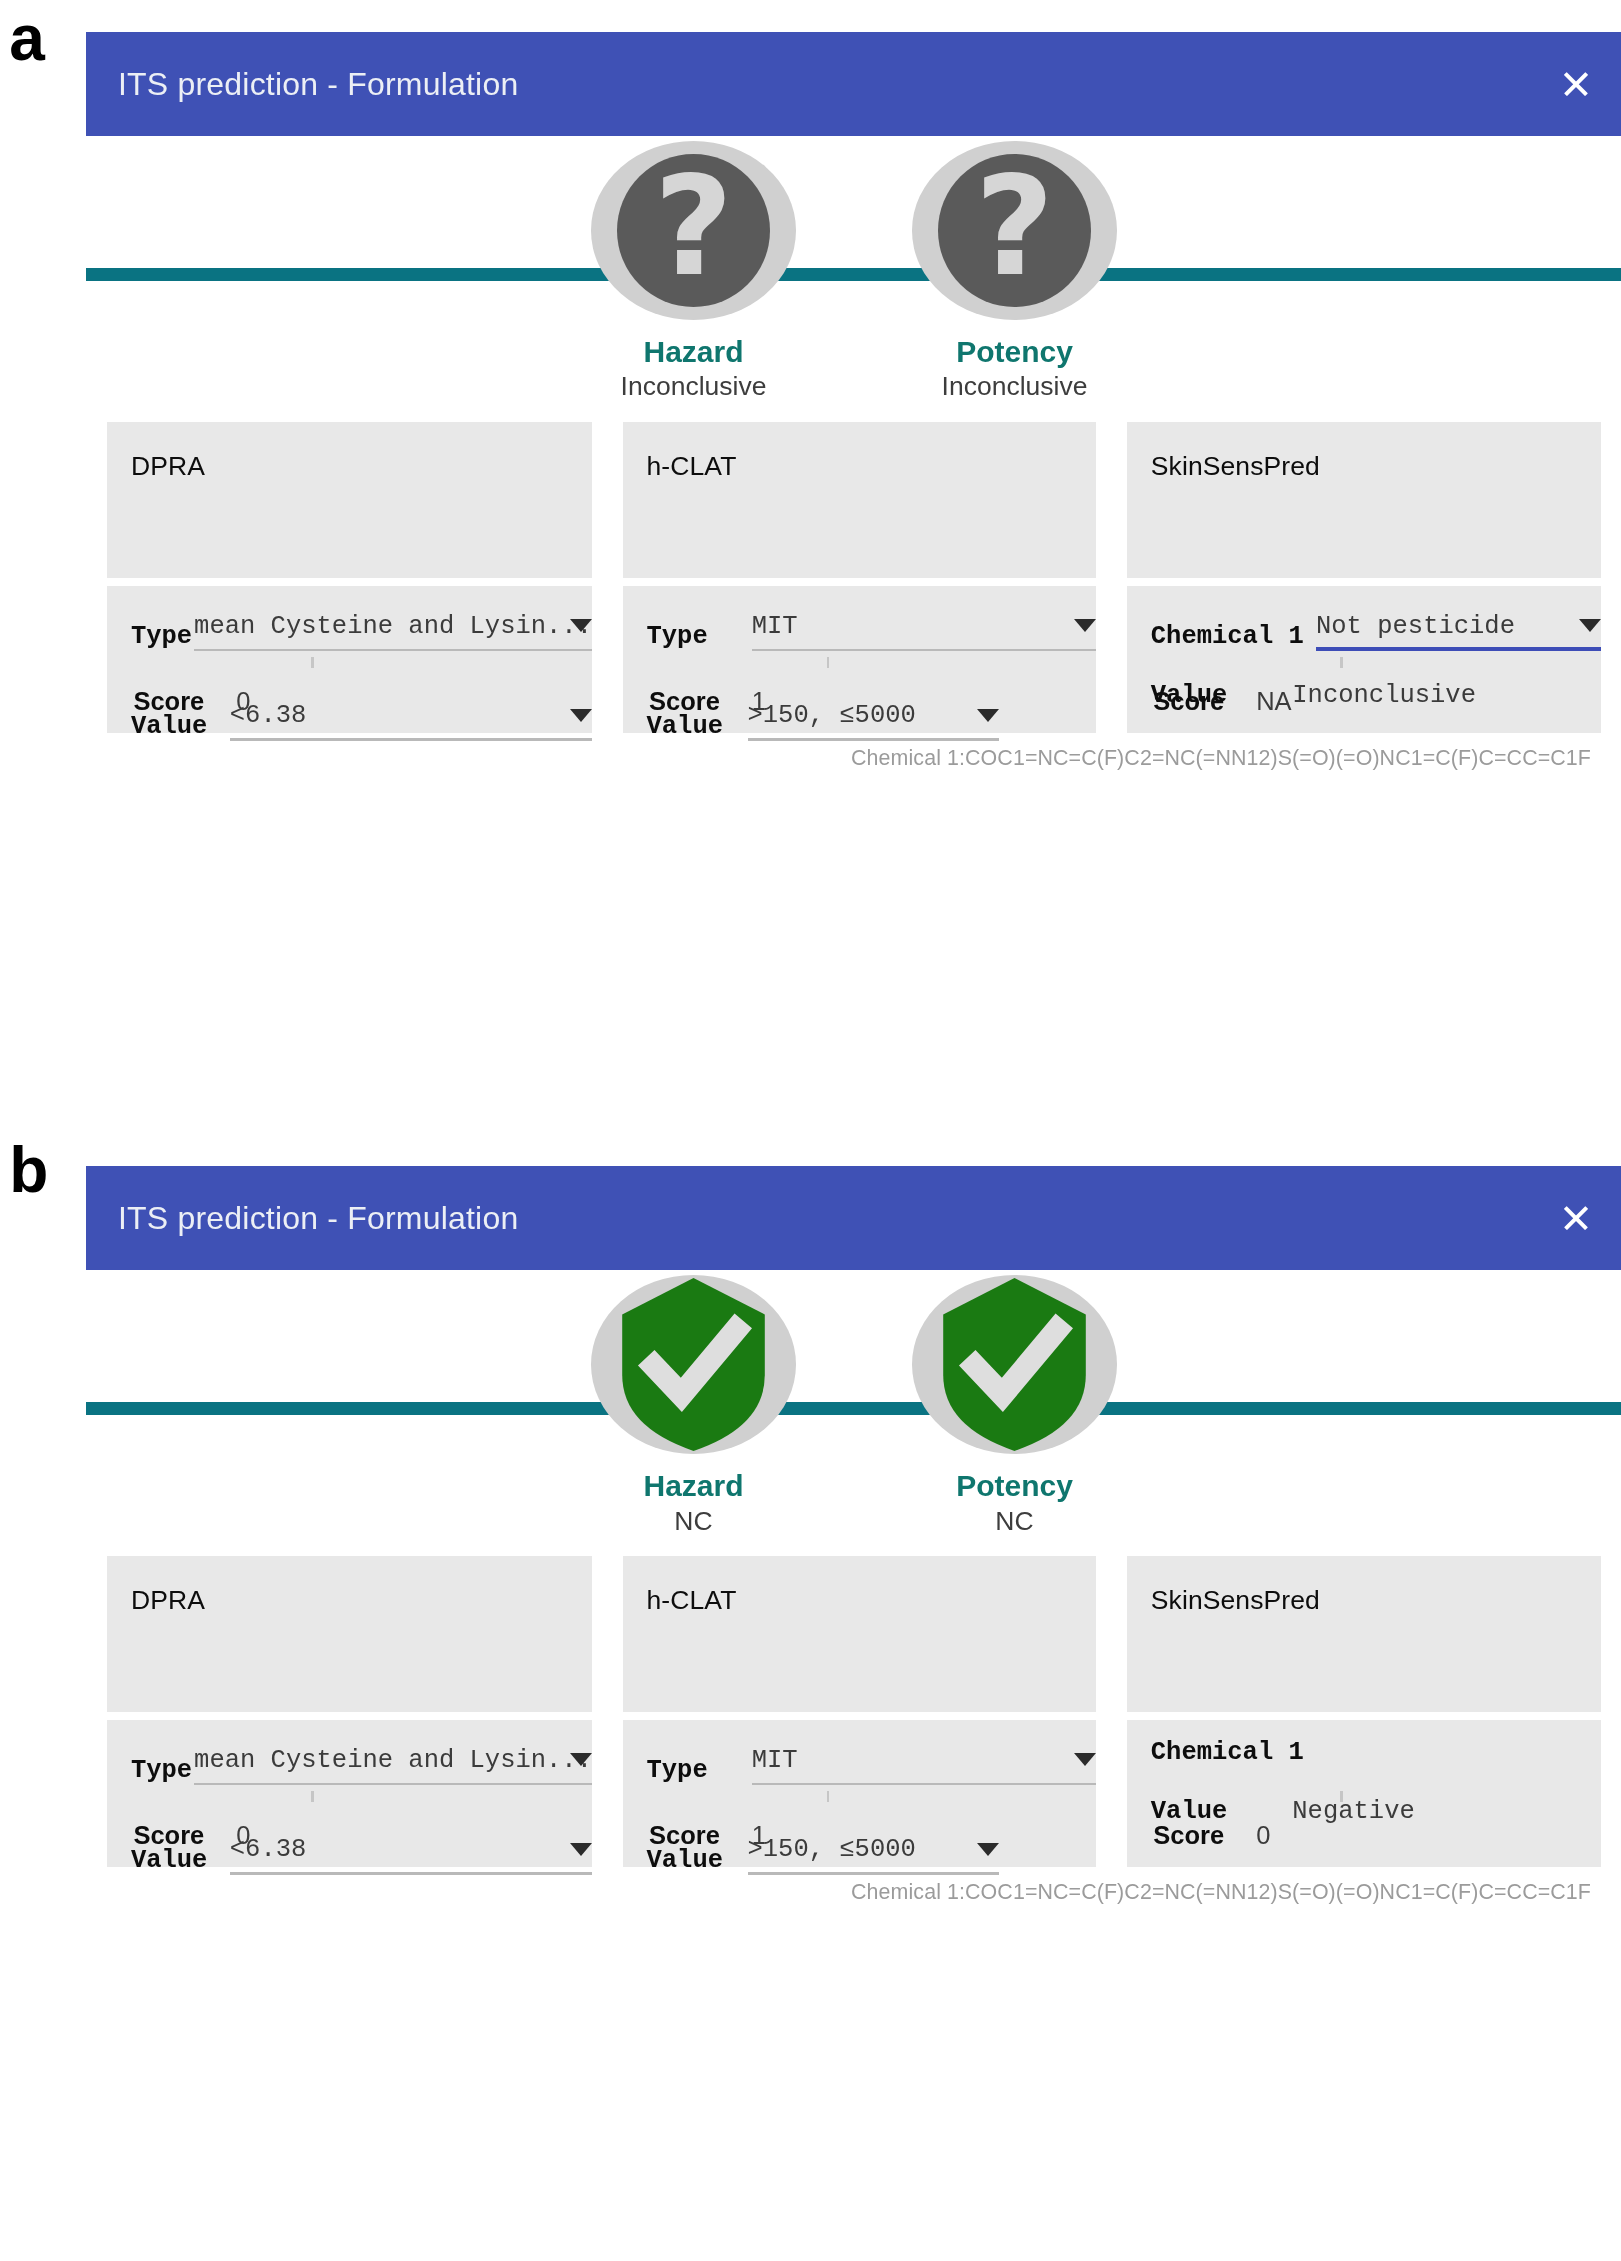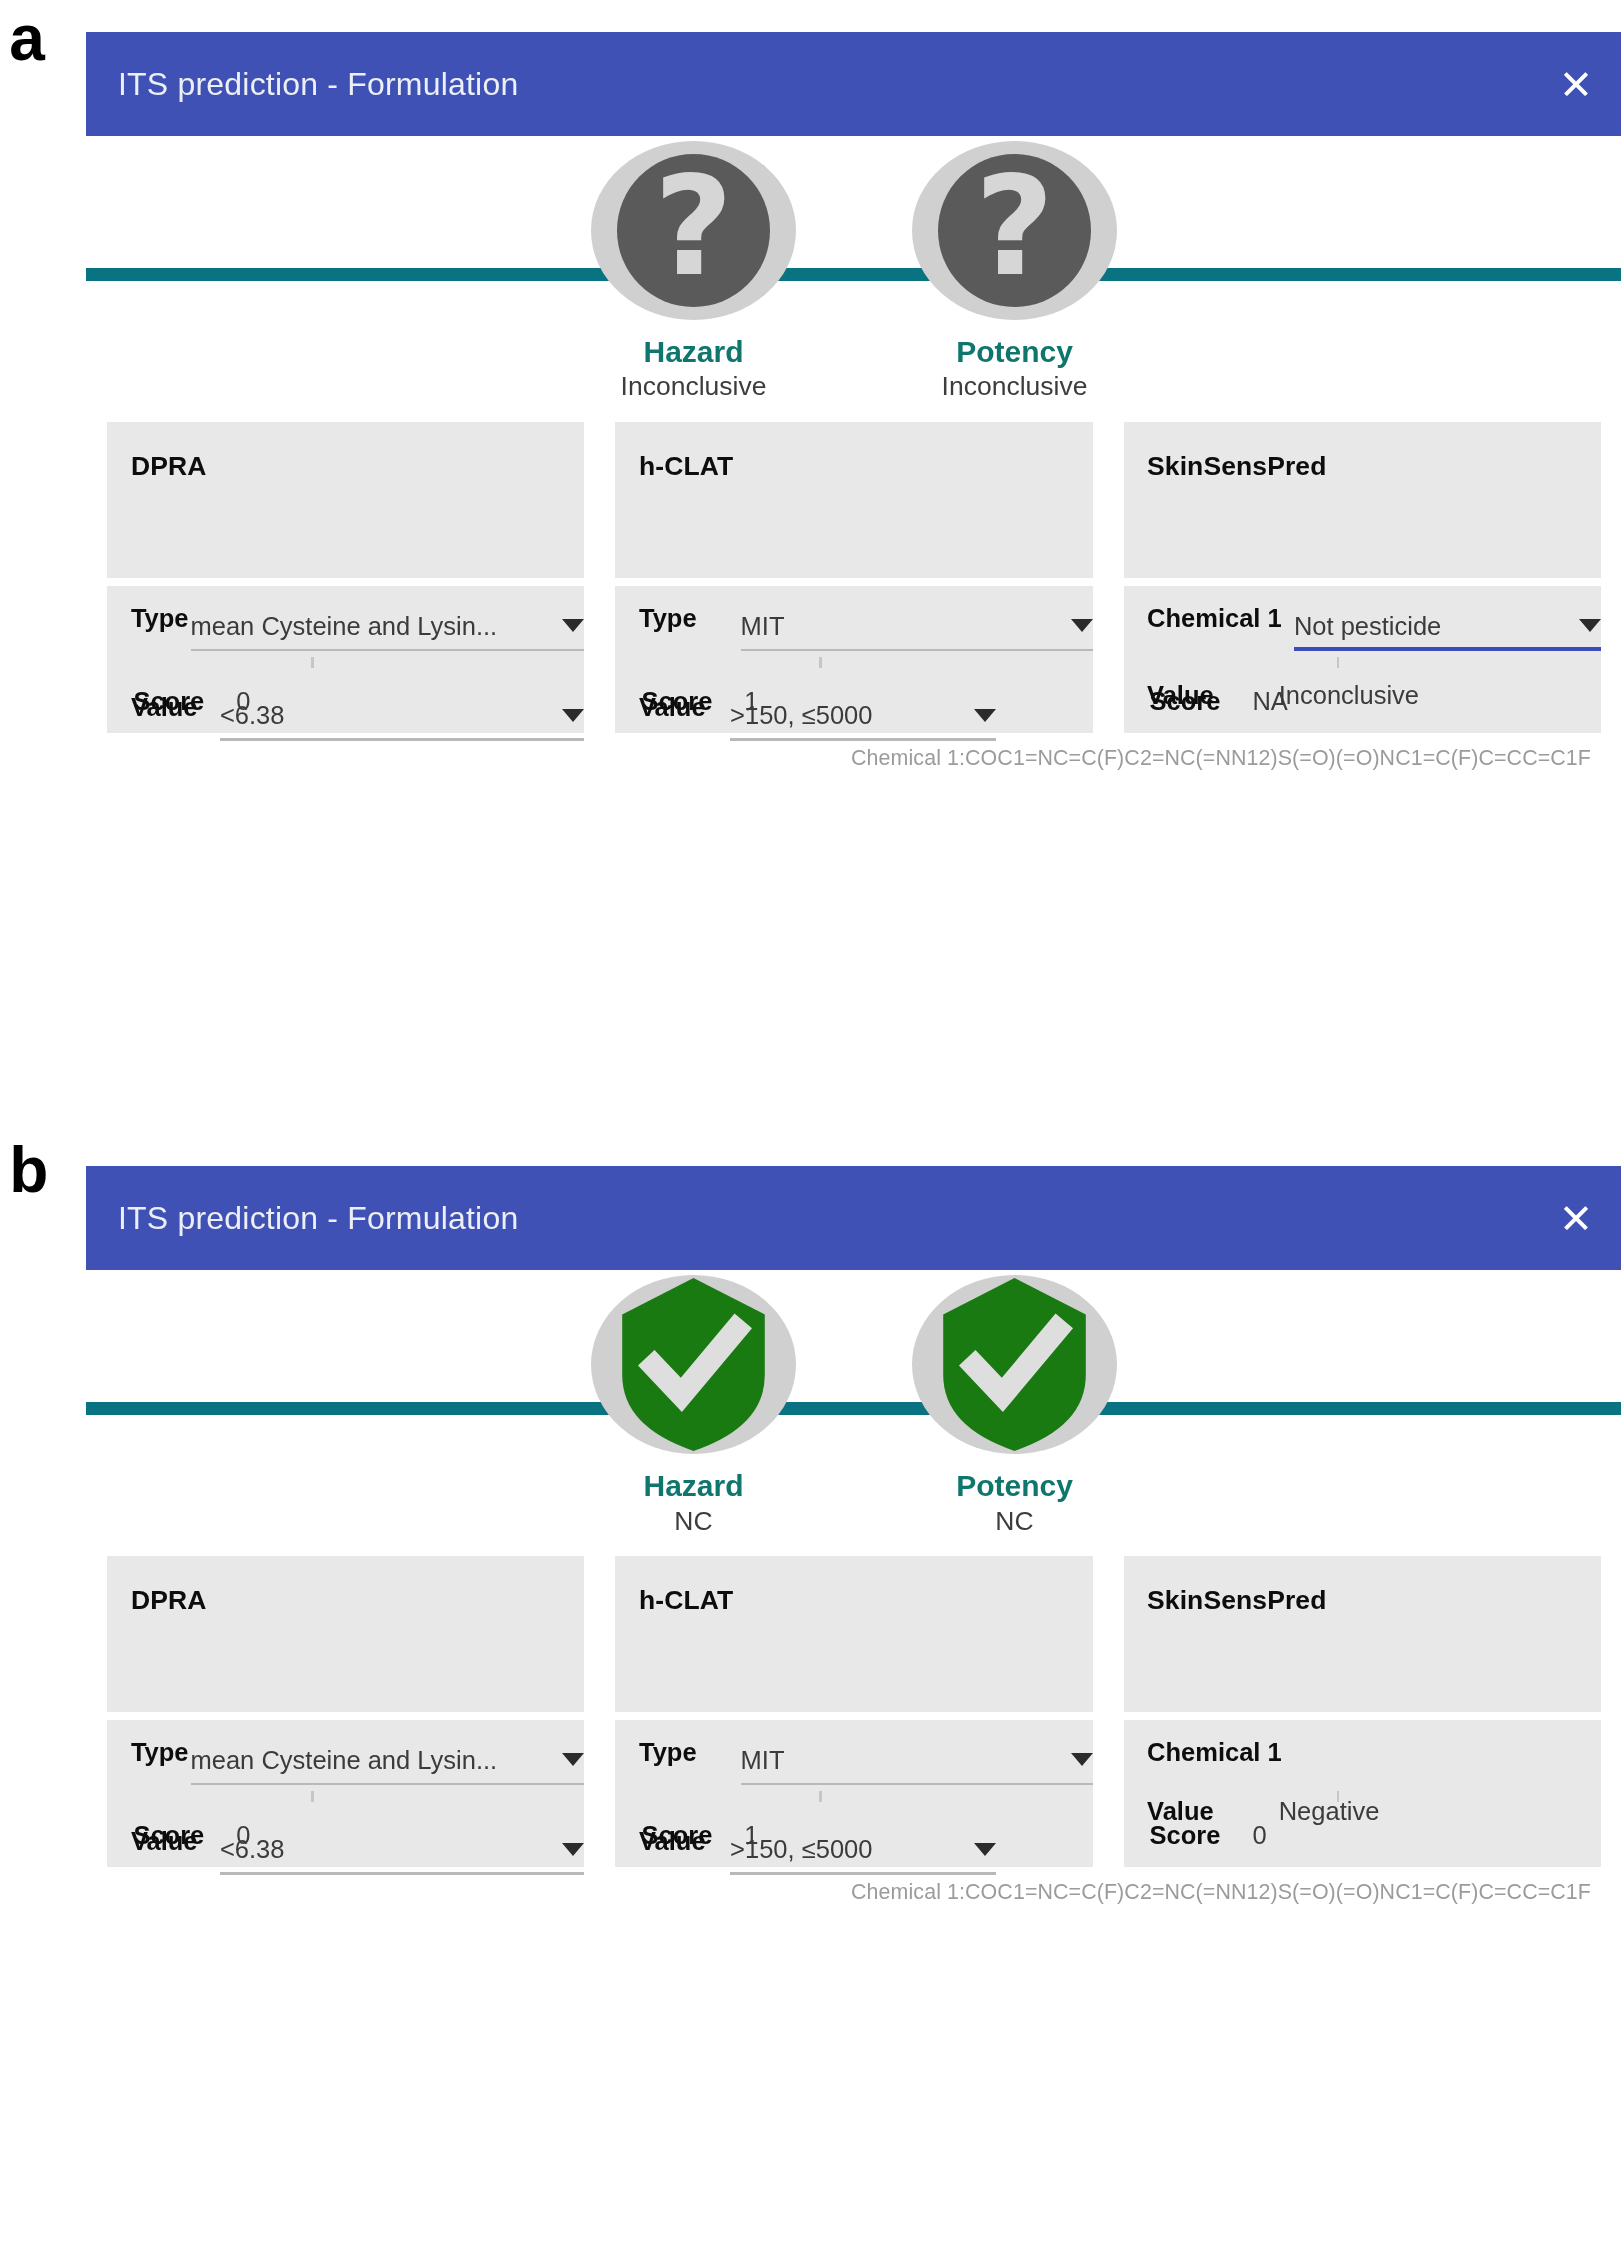--- a/index.html
+++ b/index.html
@@ -149,37 +149,38 @@
     box-sizing:border-box;
   }
   .card{
     flex:1 1 0;
     background:#e8e8e8;
     position:relative;
     box-sizing:border-box;
   }
   .card-title{
     font-size:26.5px;
-    font-weight:700;
+    font-weight:400;
     color:#0d0d0d;
     padding:28.6px 0 0 23.5px;
     letter-spacing:0.1px;
   }
   .card-divider{
     height:8.2px;
     background:#ffffff;
     margin-top:96px;
   }
   .card-body{position:relative;}
 
   .row{
     display:flex;
-    align-items:flex-start;
+    align-items:flex-end;
     padding-left:23.5px;
     box-sizing:border-box;
+    font-family:Liberation Mono, monospace;
   }
   .row-label{
     font-size:25.5px;
     font-weight:700;
     color:#0d0d0d;
     padding-top:18.4px;
     white-space:nowrap;
   }
   .field{
     position:relative;

